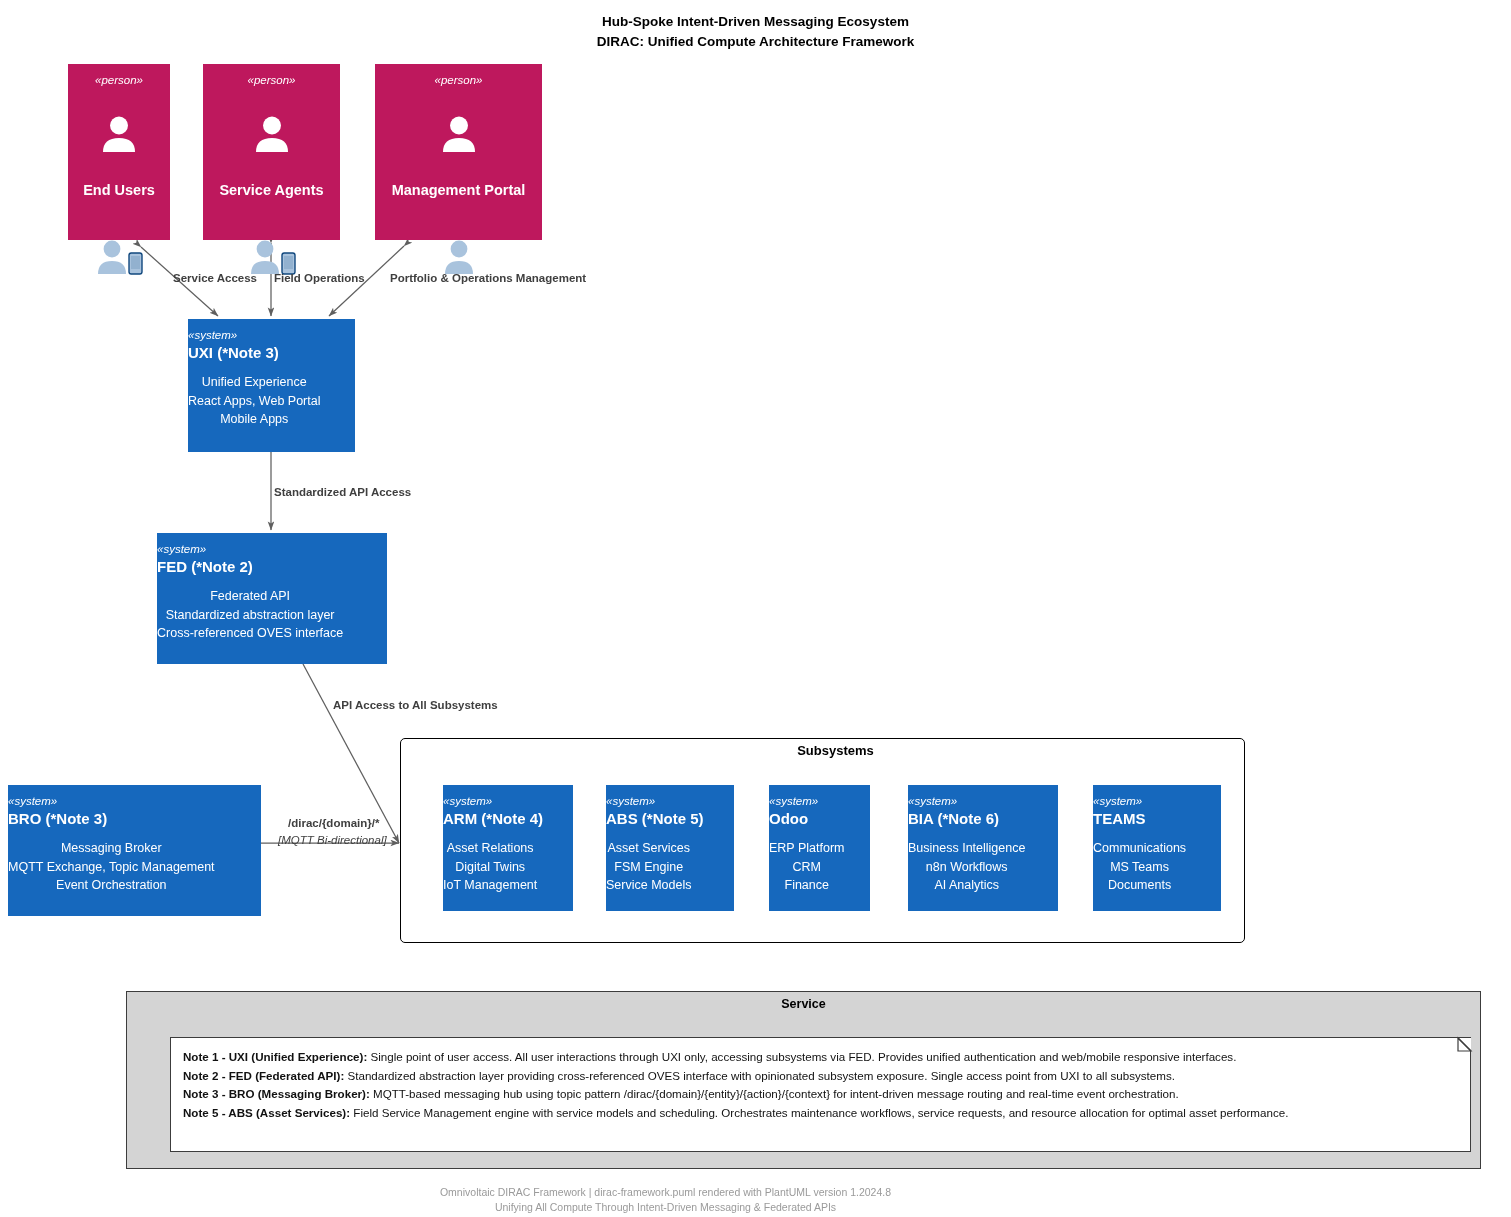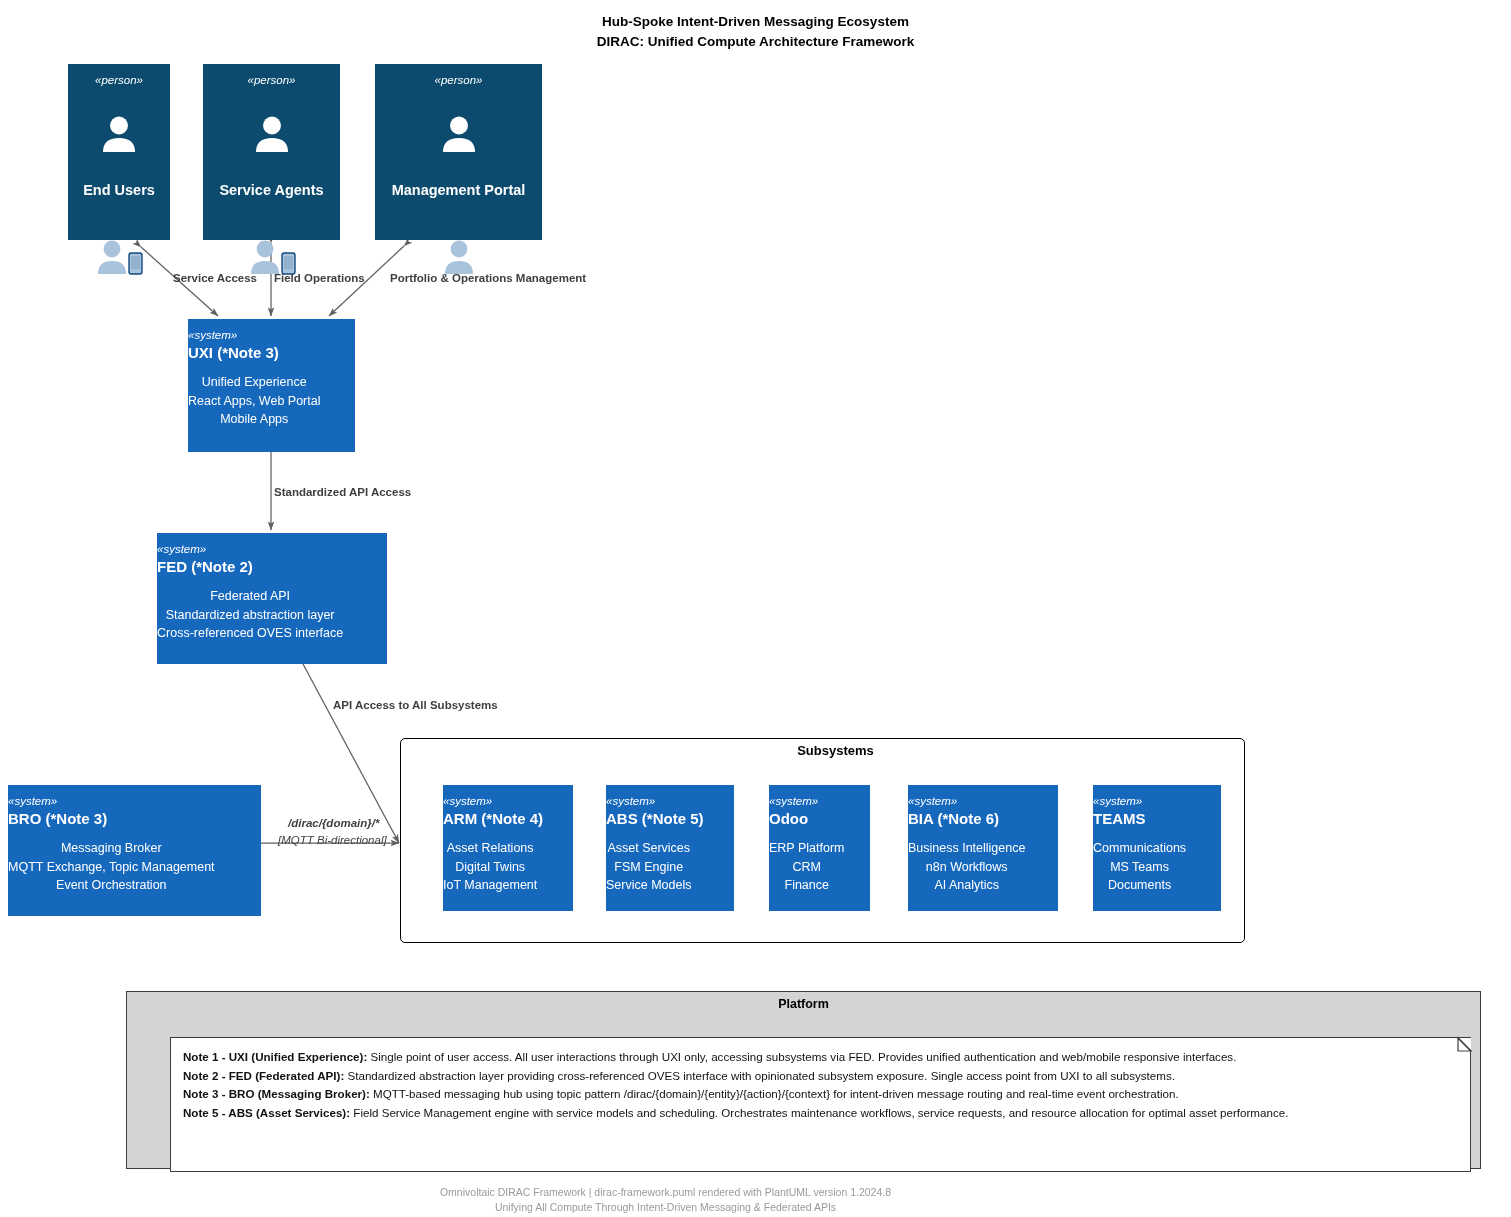--- a/index.html
+++ b/index.html
@@ -13,21 +13,21 @@
 
   
   .diagram-title{
     position:absolute;left:0;top:12px;width:1511px;text-align:center;
     font-size:13.5px;font-weight:bold;line-height:20px;letter-spacing:0px;
   }
   .diagram-title div{white-space:nowrap;}
 
   
   .person-box{
-    position:absolute;background:#0c4a6e;color:#fff;
+    position:absolute;background:#be185d;color:#fff;
     display:flex;flex-direction:column;align-items:center;
     box-sizing:border-box;padding-top:9px;gap:22px;
   }
   .stereo{
     font-size:11.5px;font-style:italic;font-weight:normal;line-height:15px;
     color:#ffffff;
   }
   .person-glyph{width:46px;height:46px;margin-top:2px;}
   .person-title{
     font-size:14.5px;font-weight:bold;margin-top:2px;white-space:nowrap;
@@ -52,21 +52,21 @@
   }
   .subsystems-title{
     position:absolute;font-size:13px;font-weight:bold;text-align:center;padding-left:13px;
   }
 
   
   .edge-label{
     position:absolute;font-size:11.5px;font-weight:bold;color:#3f3f3f;
     white-space:nowrap;
   }
-  .edge-label.ital{font-style:italic;font-weight:bold;}
+  .edge-label.ital{font-weight:bold;}
   .edge-label.ital2{font-style:italic;font-weight:normal;color:#3f3f3f;}
 
   
   .notes-outer{
     position:absolute;background:#D4D4D4;border:1.5px solid #3c3c3c;
     box-sizing:border-box;
   }
   .notes-outer-title{
     position:absolute;font-size:12.5px;font-weight:bold;text-align:center;color:#000;
   }
@@ -276,23 +276,23 @@
     <span class="sys-name">TEAMS</span>
     <div class="sys-gap"></div>
     <div class="sys-desc">
       <div>Communications</div>
       <div>MS Teams</div>
       <div>Documents</div>
     </div>
   </div>
 
   <div class="notes-outer" style="left:126px;top:991px;width:1355px;height:178px;"></div>
-  <div class="notes-outer-title" style="left:126px;top:997px;width:1355px;">Platform</div>
-
-  <div class="note-inner" style="left:170px;top:1037px;width:1301px;height:135px;">
+  <div class="notes-outer-title" style="left:126px;top:997px;width:1355px;">Service</div>
+
+  <div class="note-inner" style="left:170px;top:1037px;width:1301px;height:115px;">
     <div class="note-line">
       <b>Note 1 - UXI (Unified Experience):</b><span> Single point of user access. All user interactions through UXI only, accessing subsystems via FED. Provides unified authentication and web/mobile responsive interfaces.</span>
     </div>
     <div class="note-line">
       <b>Note 2 - FED (Federated API):</b><span> Standardized abstraction layer providing cross-referenced OVES interface with opinionated subsystem exposure. Single access point from UXI to all subsystems.</span>
     </div>
     <div class="note-line">
       <b>Note 3 - BRO (Messaging Broker):</b><span> MQTT-based messaging hub using topic pattern /dirac/{domain}/{entity}/{action}/{context} for intent-driven message routing and real-time event orchestration.</span>
     </div>
     <div class="note-line">

